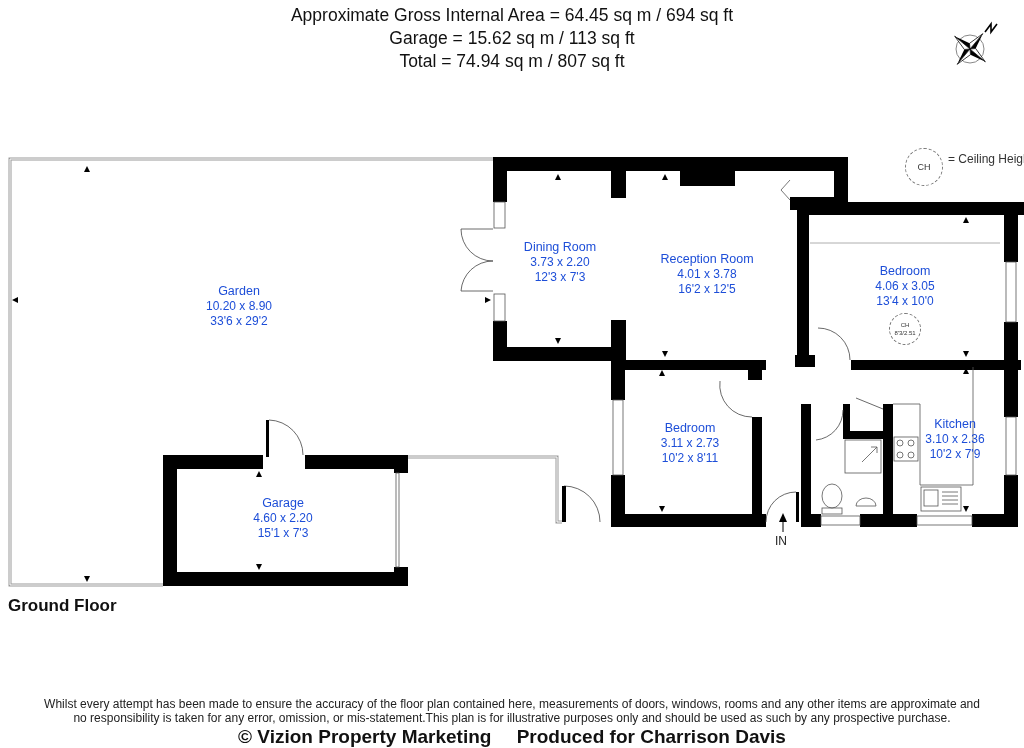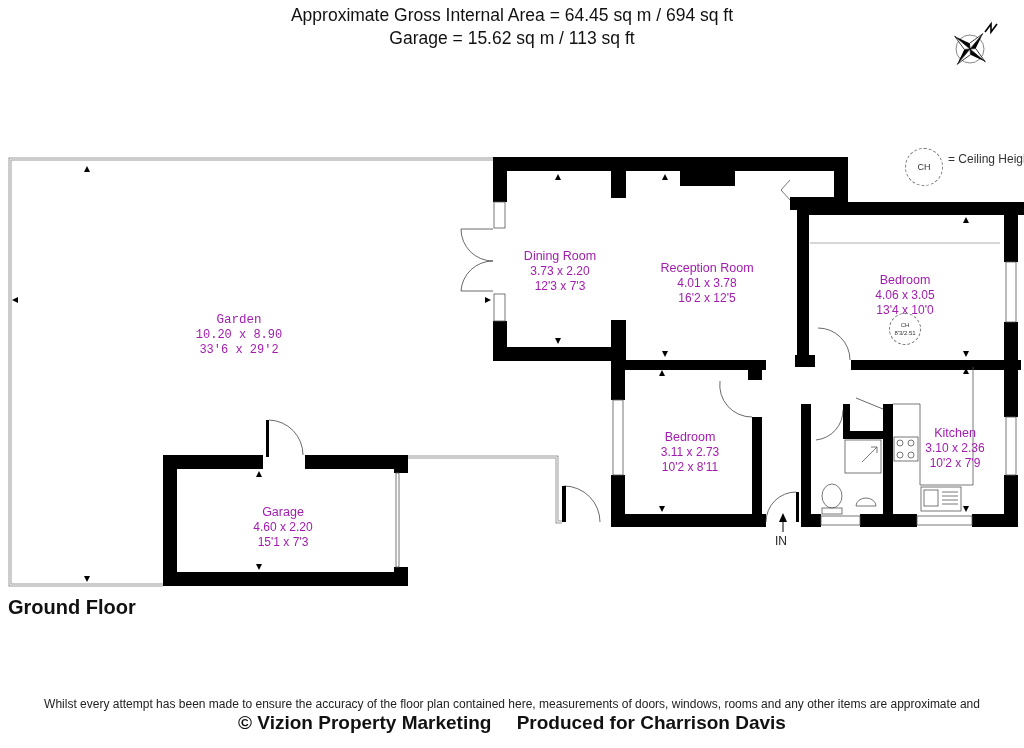--- a/index.html
+++ b/index.html
@@ -1,37 +1,38 @@
 <!DOCTYPE html>
 <html><head>
 <meta charset="utf-8">
 <style>
   html, body { margin: 0; padding: 0; background: #ffffff; }
   body { width: 1024px; height: 748px; position: relative; overflow: hidden; font-family: "Liberation Sans", sans-serif; color: #111; }
   .header { position: absolute; top: 4px; left: 0; width: 1024px; text-align: center; font-size: 17.5px; line-height: 23px; color: #111; }
   .header div { white-space: nowrap; }
   .plan { position: absolute; left: 0; top: 0; width: 1024px; height: 748px; }
-  .lbl { position: absolute; text-align: center; font-size: 12px; line-height: 15px; color: #a21caf; transform: translateX(-50%); white-space: nowrap; margin-top: 9px; }
+  .lbl { position: absolute; text-align: center; font-size: 12px; line-height: 15px; color: #1d4ed8; transform: translateX(-50%); white-space: nowrap; }
   .lbl .nm { font-size: 12.5px; }
-  .floor-title { position: absolute; left: 8px; top: 596px; font-size: 20px; font-weight: bold; color: #111; }
+  .floor-title { position: absolute; left: 8px; top: 596px; font-size: 17px; font-weight: bold; color: #111; }
   .ch-key { position: absolute; left: 905px; top: 148px; width: 36px; height: 36px; border: 1px dashed #777; border-radius: 50%; font-size: 9px; display:flex; align-items:center; justify-content:center; color:#333; }
   .ch-key-text { position: absolute; left: 948px; top: 152px; font-size: 12px; color: #333; white-space: nowrap; }
   .ch-room { position: absolute; left: 889px; top: 313px; width: 30px; height: 30px; border: 1px dashed #777; border-radius: 50%; font-size: 6px; line-height: 8px; text-align: center; color: #333; display:flex; flex-direction:column; align-items:center; justify-content:center; }
   .in-label { position: absolute; left: 775px; top: 534px; font-size: 12px; color: #222; text-align: center; }
   .footer { position: absolute; left: 0; top: 697px; width: 1024px; text-align: center; }
   .footer .disc { font-size: 12px; line-height: 14px; color: #222; }
   .footer .credit { font-size: 19px; font-weight: bold; margin-top: 1px; color: #111; }
   .footer .credit span { margin: 0 10px; }
 </style>
 </head>
 <body>
 
 <div class="header">
   <div>Approximate Gross Internal Area = 64.45 sq m / 694 sq ft</div>
   <div>Garage = 15.62 sq m / 113 sq ft</div>
+  <div>Total = 74.94 sq m / 807 sq ft</div>
 </div>
 
 <svg class="plan" viewBox="0 0 1024 748" width="1024" height="748">
 
   <g transform="translate(970,49)">
     <circle r="14" fill="none" stroke="#888" stroke-width="1"></circle>
     <g transform="rotate(40)">
       <polygon points="0,-20 4,-4 0,0" fill="#000"></polygon>
         <polygon points="0,-20 -4,-4 0,0" fill="#fff" stroke="#000" stroke-width="0.7"></polygon>
       <polygon points="20,0 4,4 0,0" fill="#000"></polygon>
@@ -168,21 +169,21 @@
       <polygon points="966,357 969,351 963,351"></polygon>
     <polygon points="966,368 969,374 963,374"></polygon>
       <polygon points="966,512 969,506 963,506"></polygon>
     <polygon points="662,370 665,376 659,376"></polygon>
       <polygon points="662,512 665,506 659,506"></polygon>
     <polygon points="259,471 262,477 256,477"></polygon>
       <polygon points="259,570 262,564 256,564"></polygon>
   </g>
 </svg>
 
-<div class="lbl" style="left:239px; top:304px;font-family:Liberation Mono, monospace;">
+<div class="lbl" style="left:239px; top:284px;">
   <div class="nm">Garden</div>
     <div>10.20 x 8.90</div>
     <div>33'6 x 29'2</div>
 </div>
 <div class="lbl" style="left:560px; top:240px;">
   <div class="nm">Dining Room</div>
     <div>3.73 x 2.20</div>
     <div>12'3 x 7'3</div>
 </div>
 <div class="lbl" style="left:707px; top:252px;">
@@ -217,17 +218,18 @@
 </div>
 <div class="ch-key">CH</div>
 <div class="ch-key-text">= Ceiling Height</div>
 
 <div class="in-label">IN</div>
 
 <div class="floor-title">Ground Floor</div>
 
 <div class="footer">
   <div class="disc">Whilst every attempt has been made to ensure the accuracy of the floor plan contained here, measurements of doors, windows, rooms and any other items are approximate and</div>
+  <div class="disc">no responsibility is taken for any error, omission, or mis-statement.This plan is for illustrative purposes only and should be used as such by any prospective purchase.</div>
   <div class="credit">
     <span>© Vizion Property Marketing</span>
     <span>Produced for Charrison Davis</span>
   </div>
 </div>
 
 </body></html>

